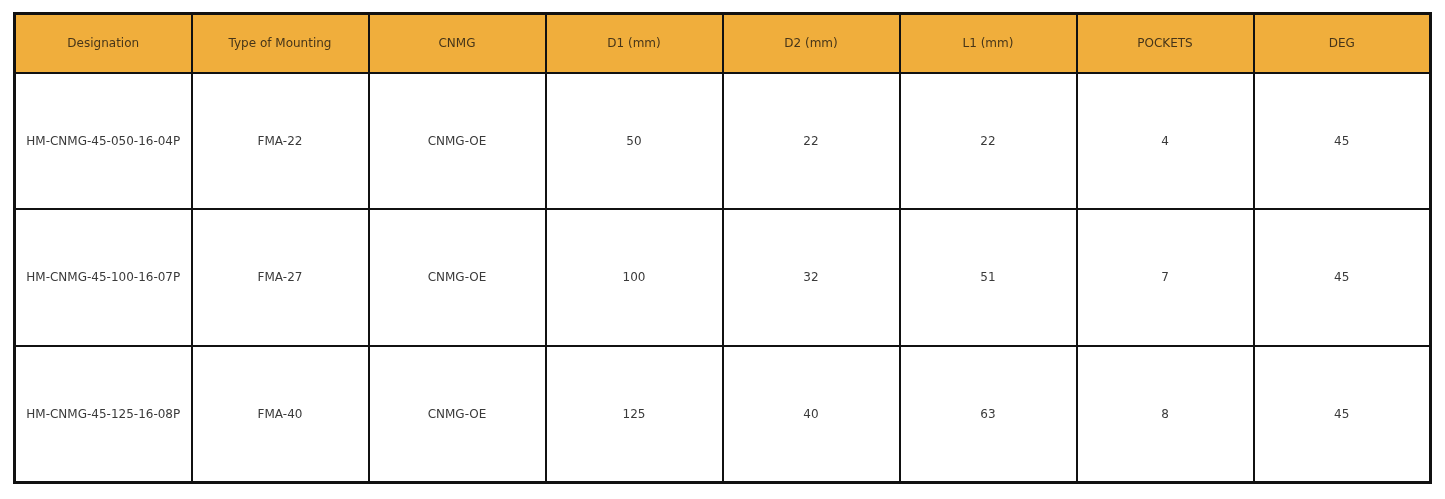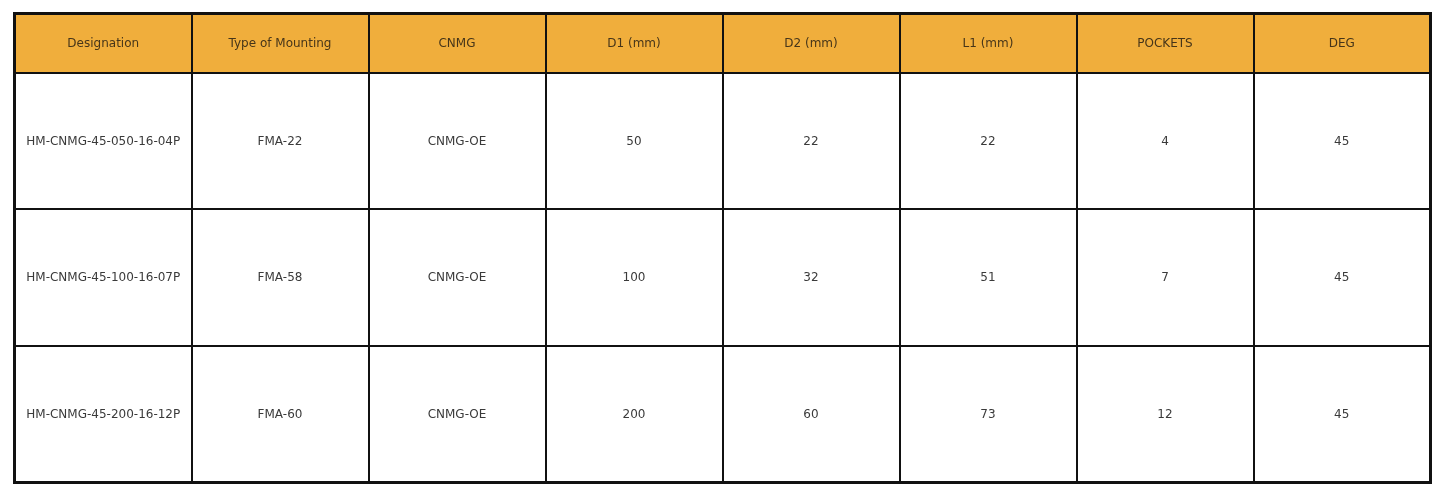--- a/index.html
+++ b/index.html
@@ -76,33 +76,33 @@
           <td>FMA-22</td>
           <td>CNMG-OE</td>
           <td>50</td>
           <td>22</td>
           <td>22</td>
           <td>4</td>
           <td>45</td>
         </tr>
         <tr>
           <td>HM-CNMG-45-100-16-07P</td>
-          <td>FMA-58</td>
+          <td>FMA-27</td>
           <td>CNMG-OE</td>
           <td>100</td>
           <td>32</td>
           <td>51</td>
           <td>7</td>
           <td>45</td>
         </tr>
         <tr>
-          <td>HM-CNMG-45-200-16-12P</td>
-          <td>FMA-60</td>
+          <td>HM-CNMG-45-125-16-08P</td>
+          <td>FMA-40</td>
           <td>CNMG-OE</td>
-          <td>200</td>
-          <td>60</td>
-          <td>73</td>
-          <td>12</td>
+          <td>125</td>
+          <td>40</td>
+          <td>63</td>
+          <td>8</td>
           <td>45</td>
         </tr>
       </tbody>
   </table>
 </div>
 
 </body></html>

